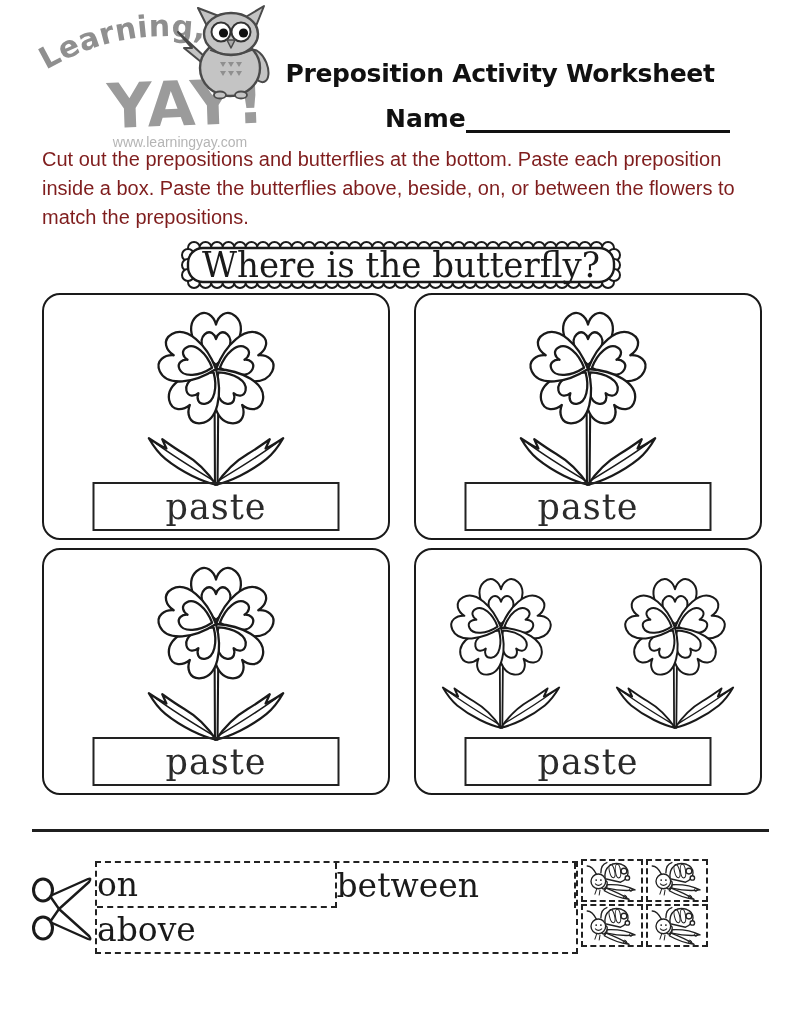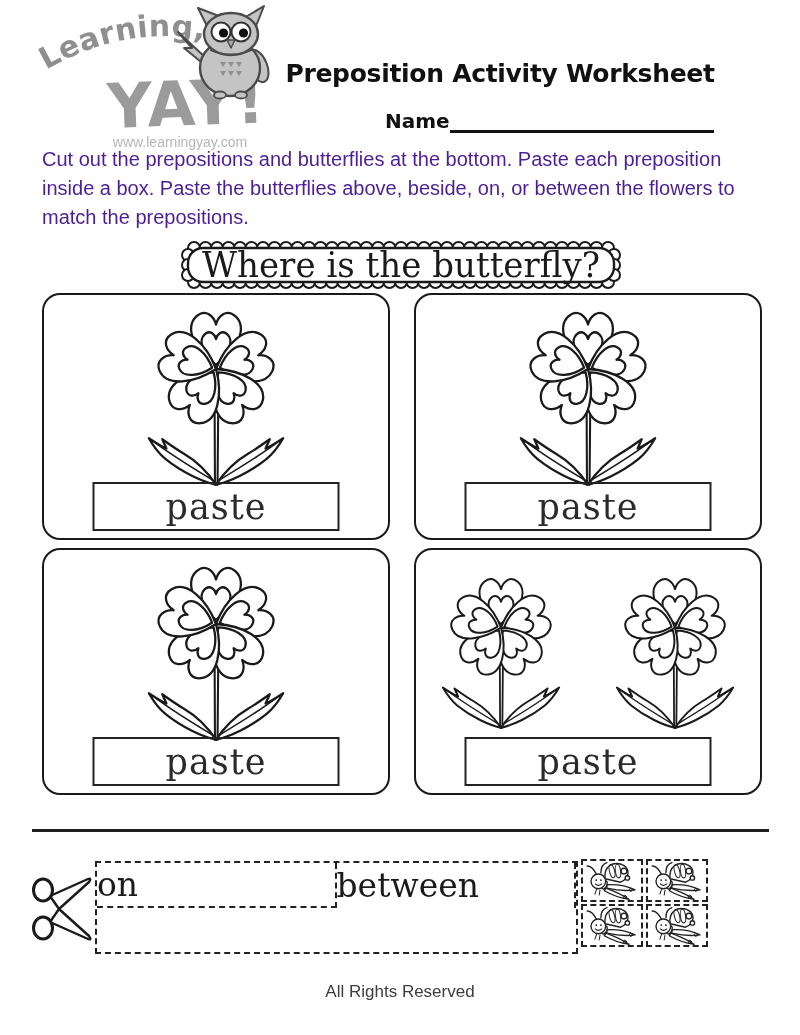--- a/index.html
+++ b/index.html
@@ -6,26 +6,26 @@
   .page{position:relative;width:800px;height:1035px;background:#fff;overflow:hidden;
         font-family:"Liberation Sans",sans-serif;color:#111;}
 
   
   .logo{position:absolute;left:34px;top:4px;width:262px;height:150px;}
 
   
   .title{position:absolute;left:280px;top:44px;width:440px;text-align:center;
          font-family:"DejaVu Sans",sans-serif;font-size:25px;font-weight:600;letter-spacing:-0.3px;margin-top:15px;}
   .name-row{position:absolute;left:385px;top:100px;display:flex;align-items:flex-end;
-            font-family:"DejaVu Sans",sans-serif;font-size:20px;font-weight:600;}
+            font-family:"DejaVu Sans",sans-serif;font-size:25px;font-weight:600;}
   .name-line{display:inline-block;width:264px;border-bottom:3px solid #111;height:30px;}
 
   
   .instructions{position:absolute;left:42px;top:145px;width:724px;
-                font-size:20px;line-height:29px;color:#4c1d95;}
+                font-size:20px;line-height:29px;color:#7f1d1d;}
 
   
   .banner{position:absolute;left:178px;top:237px;width:446px;height:56px;}
   .banner text{font-family:"DejaVu Serif",serif;font-size:36px;fill:#1a1a1a;}
 
   
   .abox{position:absolute;width:348px;height:247px;border:2.5px solid #1a1a1a;border-radius:18px;
         background:#fff;box-sizing:border-box;}
   .abox.b1{left:42px;top:293px;}
   .abox.b2{left:414px;top:293px;}
@@ -301,20 +301,23 @@
     </g>
   </svg>
 
   <div class="word-table">
     <div class="word-cell cr cb">
         <span>on</span>
       </div>
     <div class="word-cell cr">
         <span>between</span>
       </div>
+    <div class="word-cell">
+        <span>above</span>
+      </div>
   </div>
 
   <div class="bfly-grid">
     <div class="bfly-card">
         <svg width="58" height="41" viewBox="0 0 64 48">
           <use href="#butterfly"></use>
         </svg>
       </div>
     <div class="bfly-card">
         <svg width="58" height="41" viewBox="0 0 64 48">
@@ -327,16 +330,15 @@
         </svg>
       </div>
     <div class="bfly-card">
         <svg width="58" height="41" viewBox="0 0 64 48">
           <use href="#butterfly"></use>
         </svg>
       </div>
   </div>
 
   <div class="footer">
-    <div>All Rights Reserved</div>
   </div>
 
 </div>
 
 </body></html>

